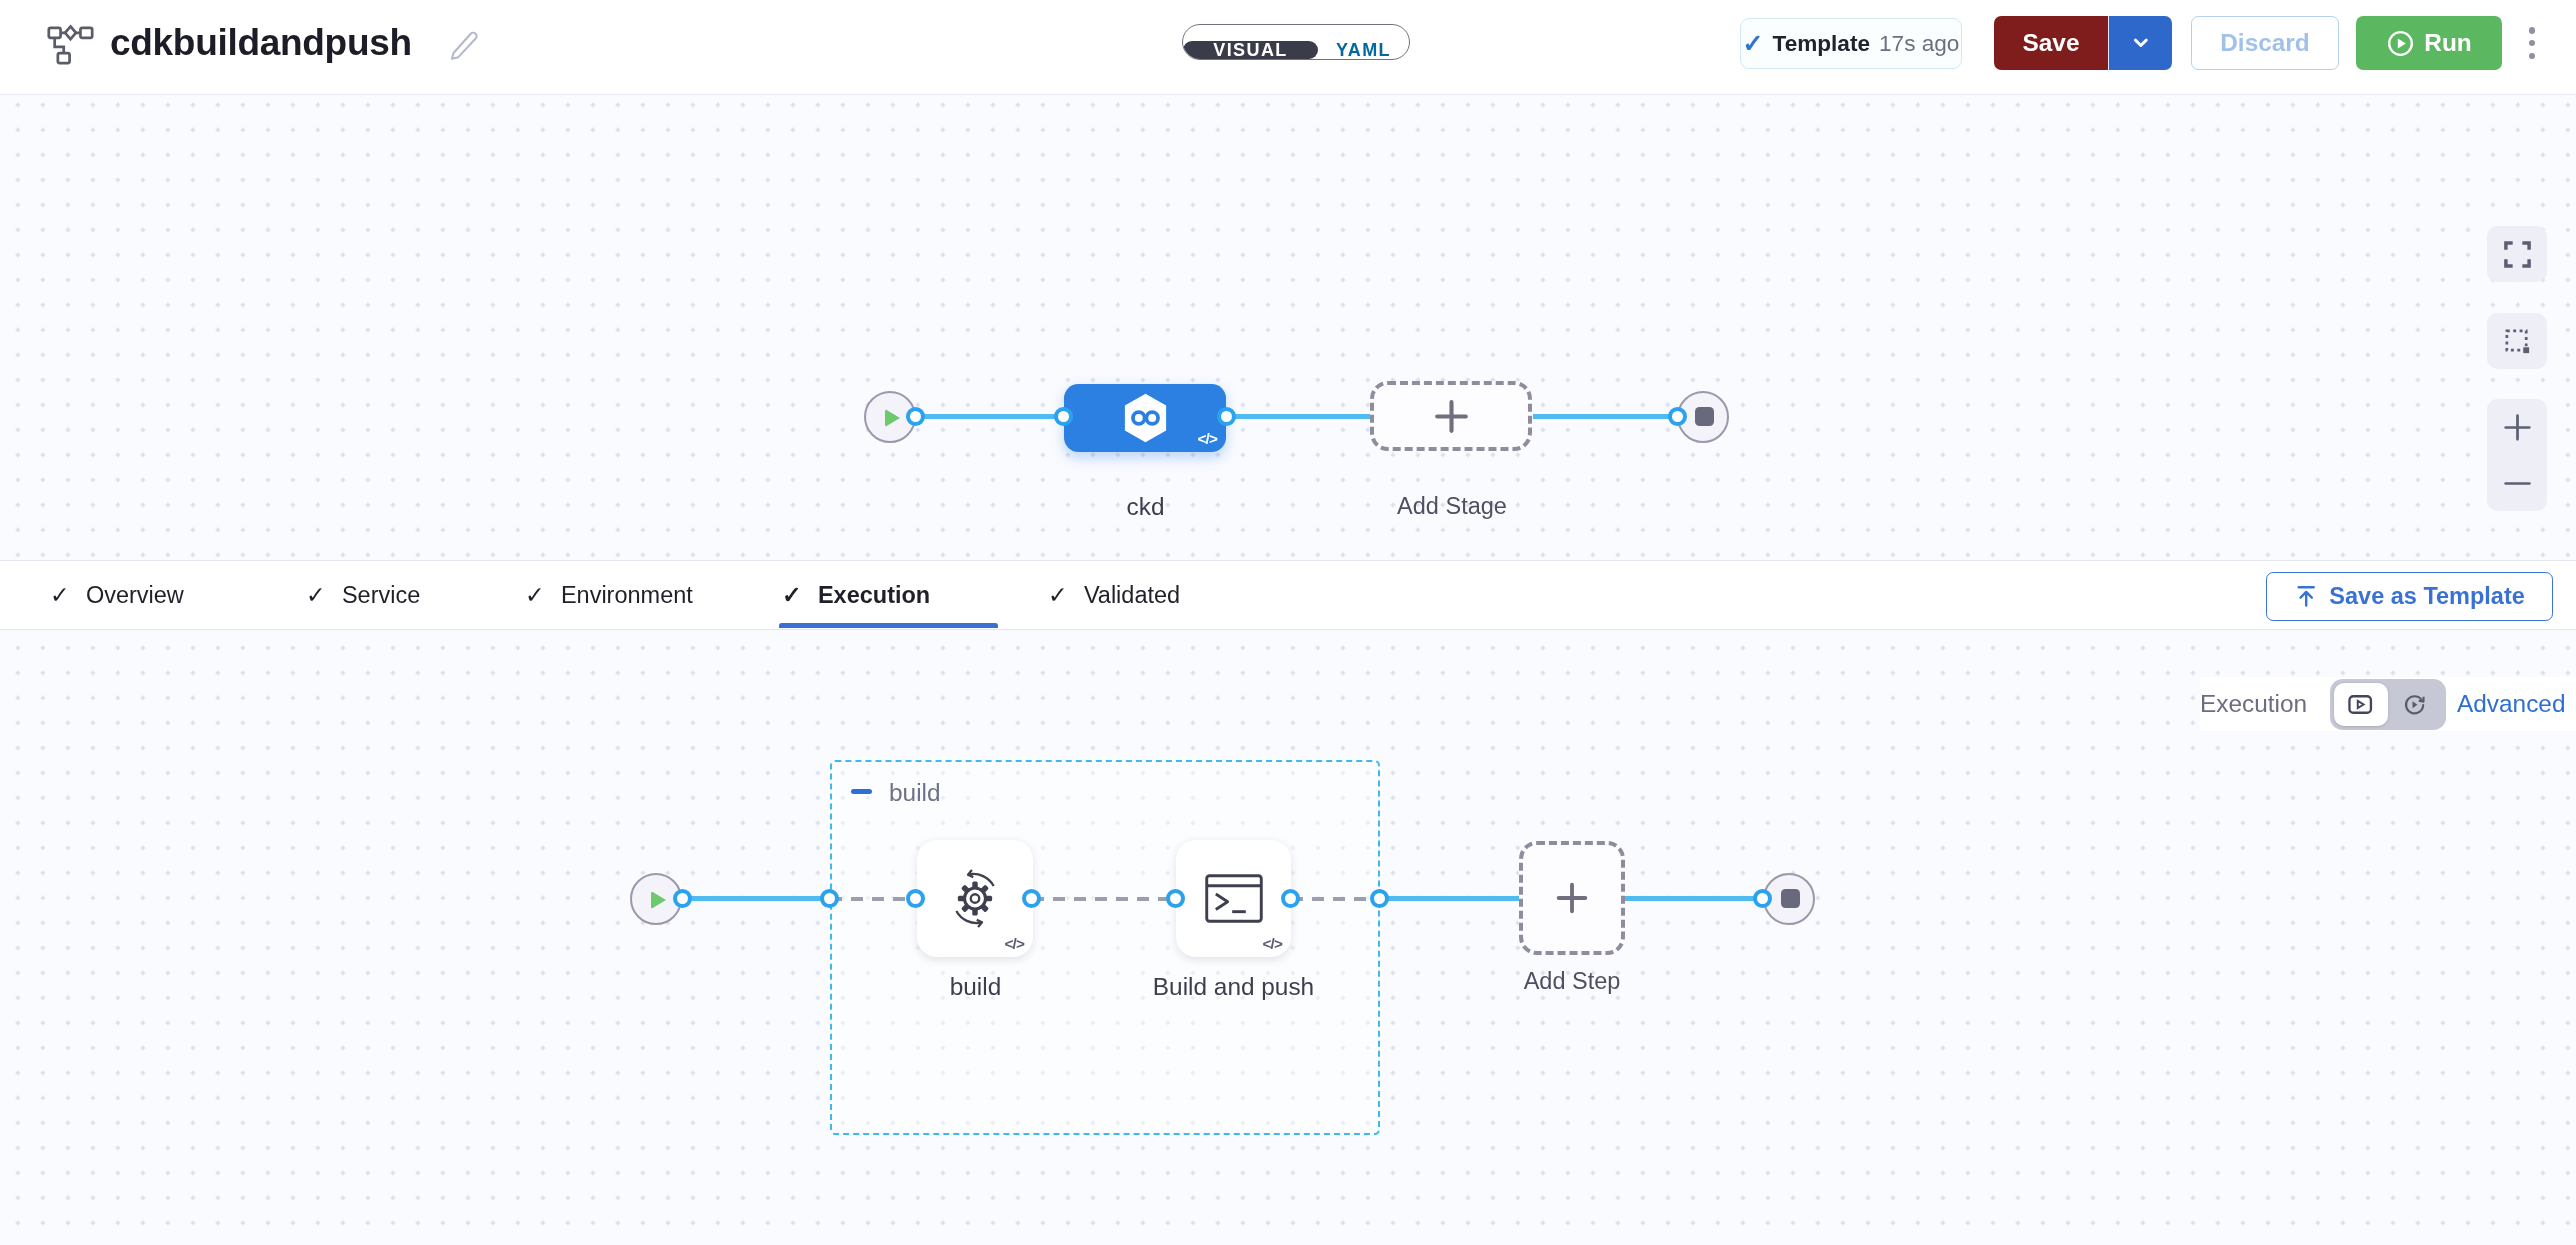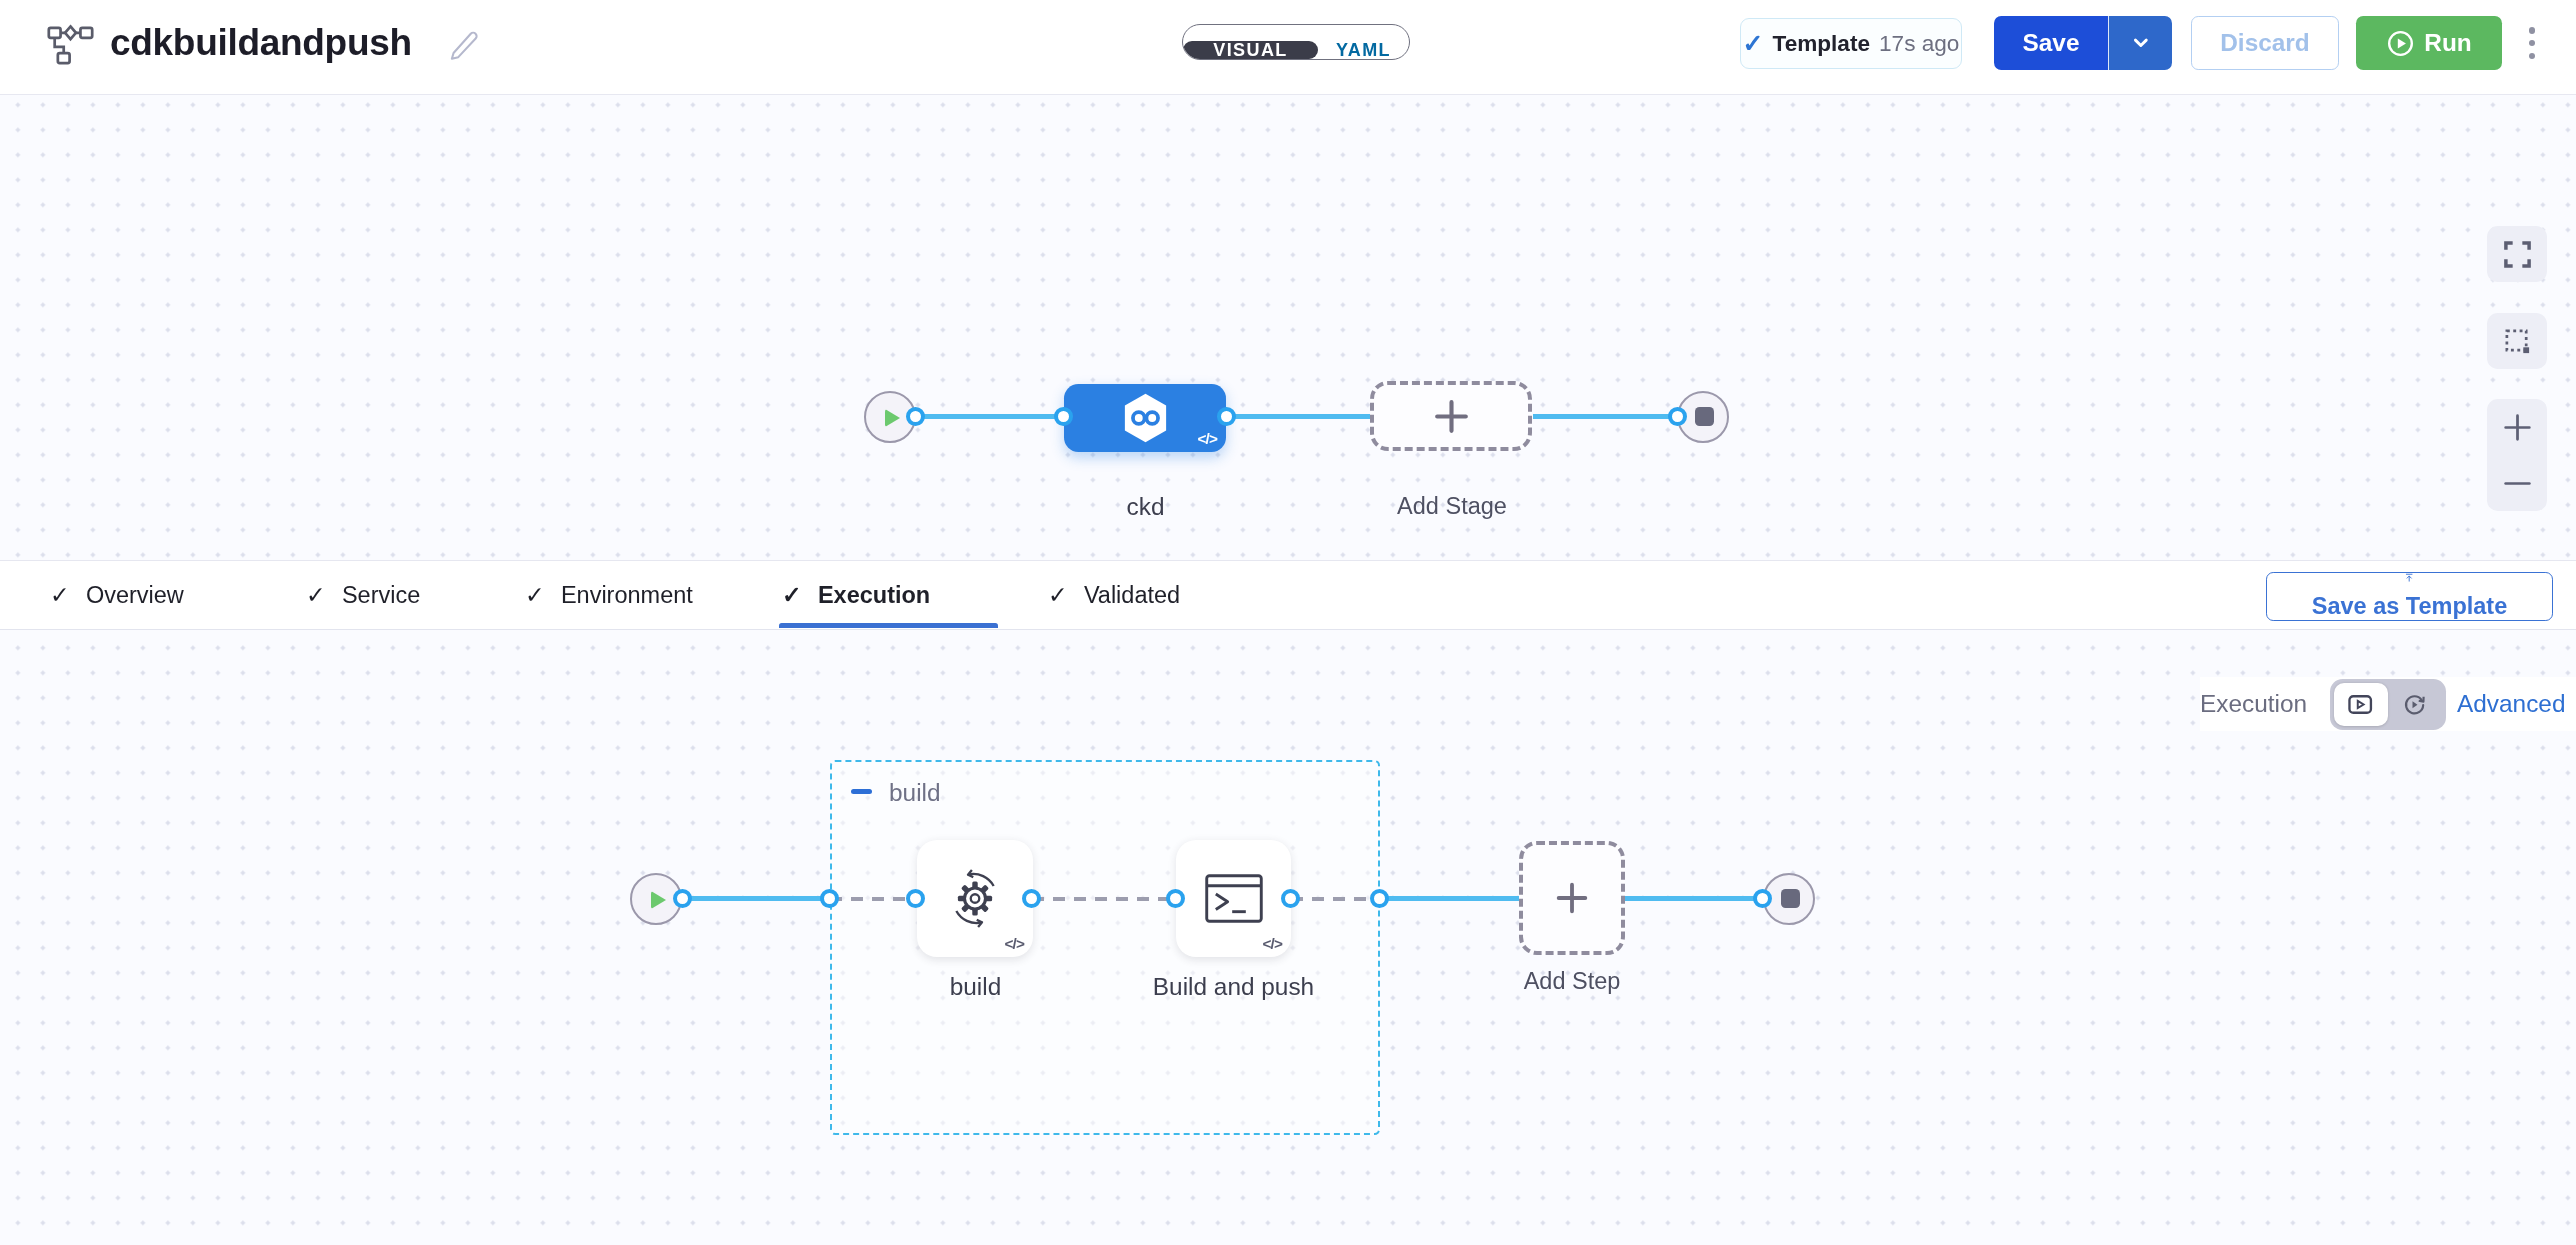--- a/index.html
+++ b/index.html
@@ -14,41 +14,41 @@
   .toggle { position:absolute; left:1182px; top:24.4px; width:228px; height:36px; border:1.8px solid #70717f; border-radius:902px; background:#ffffff; display:flex; align-items:stretch; overflow:hidden; }
   .toggle .seg { display:flex; align-items:center; justify-content:center; font-size:18px; font-weight:bold; letter-spacing:1.4px;margin-top:16px; }
   .toggle .seg.active { width:135px; background:#3b3c49; color:#ffffff; border-radius:902px; }
   .toggle .seg.idle { flex:1; color:#0369a1; }
   .validated { position:absolute; left:1740px; top:18px; width:222px; height:51px; border:1.8px solid #cfe9f6; background:#fbfeff; border-radius:9px; display:flex; align-items:center; justify-content:center; gap:9px; }
   .validated .chk { color:#2d75d3; font-size:25px; font-weight:bold; }
   .validated .lbl { font-size:22.6px; font-weight:600; color:#22232e; }
   .validated .time { font-size:22.6px; color:#6d6f80; }
   .btn { position:absolute; height:54px; top:16.2px; border-radius:7.2px; display:flex; align-items:center; justify-content:center; font-size:24.4px; font-weight:bold; cursor:pointer; }
   .save-split { left:1994px; width:178px; display:flex; padding:0; overflow:hidden; border-radius:7.2px; }
-  .save-main { width:114px; height:54px; background:#1d4ed8; color:#ffffff; display:flex; align-items:center; justify-content:center; }
+  .save-main { width:114px; height:54px; background:#7f1d1d; color:#ffffff; display:flex; align-items:center; justify-content:center; }
   .save-caret { width:64px; height:54px; background:#2e68ca; display:flex; align-items:center; justify-content:center; border-left:1.8px solid rgba(255,255,255,0.85); }
   .discard { left:2191px; width:148px; background:#ffffff; border:1.8px solid #b3cff2; color:#a2c1ea; }
   .run { left:2356px; width:146px; background:#5cb860; color:#ffffff; gap:9px; }
   .kebab { position:absolute; left:2511px; top:21.7px; width:42px; height:43px; display:flex; flex-direction:column; align-items:center; justify-content:center; gap:6.3px; cursor:pointer; }
   .kebab i { width:6.3px; height:6.3px; border-radius:50%; background:#8f91a2; }
 
   
   .canvas { position:absolute; left:0; background:#fafbff;
     background-image: radial-gradient(circle, #dcdfec 2.2px, transparent 2.2px);
     background-size: 25px 25px; background-position: 5.4px 5.4px; }
   #canvas1 { top:87px; width:2576px; height:473px; }
   #canvas2 { top:630px; width:2576px; height:616px; }
 
   
   .tabbar { position:absolute; left:0; top:560px; width:2576px; height:70px; background:#ffffff; border-top:0.9px solid #e6e7f0; border-bottom:1.8px solid #e2e4ee; z-index:30; }
   .tab { position:absolute; top:0; height:68px; display:flex; align-items:center; gap:16.2px; font-size:23.5px; color:#1f2029; cursor:pointer; }
   .tab .chk { font-size:23.5px; color:#1f2029; }
   .tab.active { font-weight:bold; }
   .tab-underline { position:absolute; left:779px; top:62px; width:219px; height:5.4px; background:#3a70d2; border-radius:2.7px 2.7px 0 0; }
-  .save-template { position:absolute; left:2266px; top:10.8px; width:287px; height:49px; border:1.8px solid #3a72d4; border-radius:7.2px; color:#3a72d4; font-size:23.5px; font-weight:600; display:flex; align-items:center; justify-content:center; gap:10.8px; background:#ffffff; cursor:pointer;flex-direction:column; }
+  .save-template { position:absolute; left:2266px; top:10.8px; width:287px; height:49px; border:1.8px solid #3a72d4; border-radius:7.2px; color:#3a72d4; font-size:23.5px; font-weight:600; display:flex; align-items:center; justify-content:center; gap:10.8px; background:#ffffff; cursor:pointer; }
 
   
   .line { position:absolute; height:4.5px; background:#4fbbf0; z-index:2; }
   .dline { position:absolute; height:3.6px; z-index:2;
     background-image:repeating-linear-gradient(90deg,#9c9dae 0 11.7px,transparent 11.7px 21px); }
   .port { position:absolute; width:10.8px; height:10.8px; background:#ffffff; border:4.5px solid #2aa2ee; border-radius:50%; z-index:6; box-sizing:content-box; }
   .node-circle { position:absolute; width:52px; height:52px; border-radius:50%; background:#f4f3f9; border:2.3px solid #9b98ab; z-index:5; }
   .play-tri { position:absolute; left:19px; top:16.2px; width:0; height:0; border-left:15.3px solid #6cc96e; border-top:9.5px solid transparent; border-bottom:9.5px solid transparent; border-radius:2.7px; }
   .stop-sq { position:absolute; left:16.2px; top:14.4px; width:19px; height:19px; border-radius:4.5px; background:#68697d; }
   .stage-node { position:absolute; left:1064px; top:384px; width:162px; height:68px; background:#2b80e2; border-radius:14.4px; z-index:5; box-shadow:0 5.4px 12.6px rgba(43,128,226,.30); display:flex; align-items:center; justify-content:center; cursor:pointer; }

